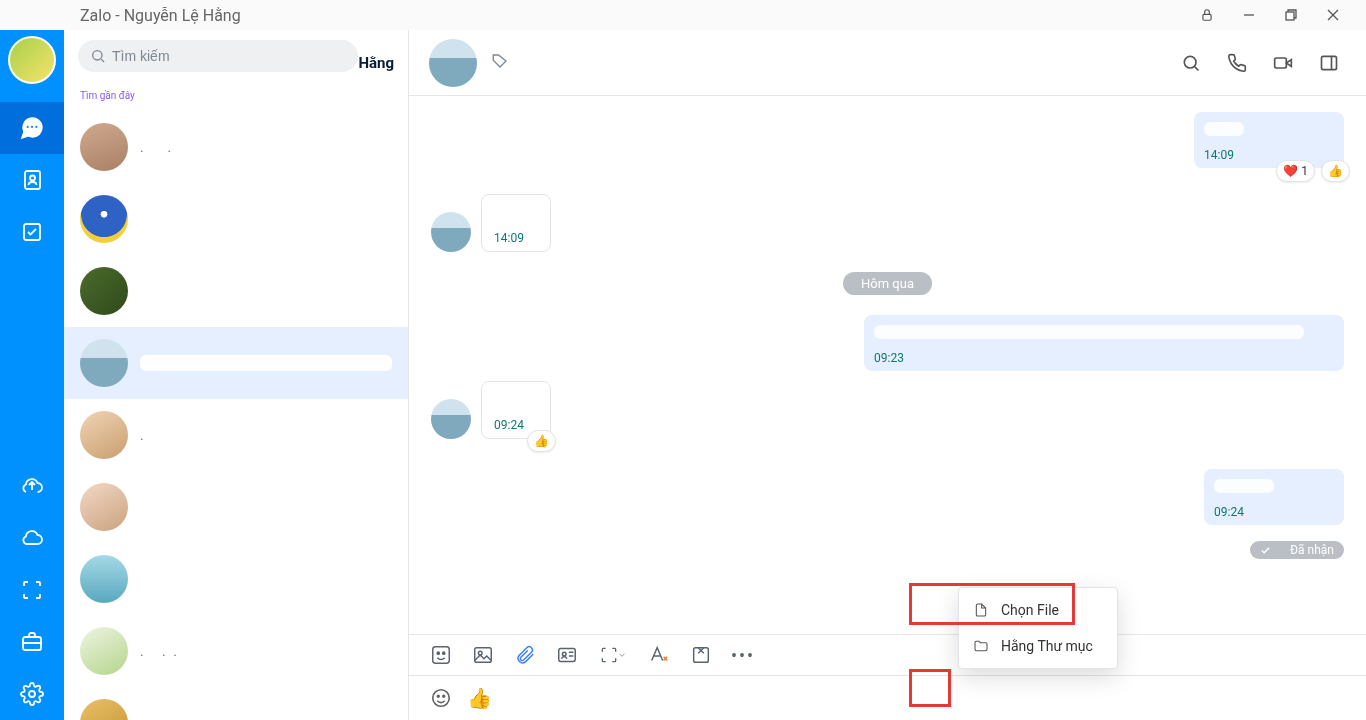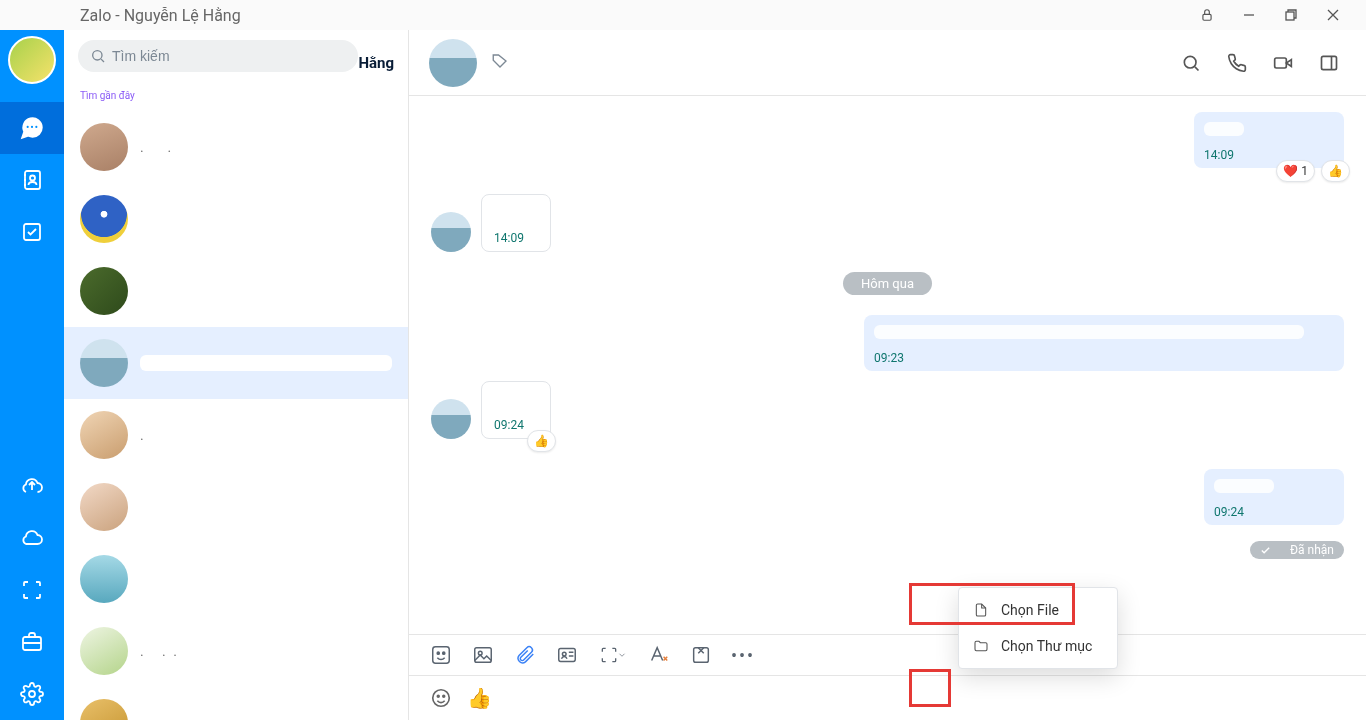--- a/index.html
+++ b/index.html
@@ -405,21 +405,21 @@
         <svg width="16" height="16" viewBox="0 0 24 24">
             <path d="M13 3H7a2 2 0 0 0-2 2v14a2 2 0 0 0 2 2h10a2 2 0 0 0 2-2V9z"></path>
             <path d="M13 3v6h6"></path>
           </svg>
         <span>Chọn File</span>
       </div>
       <div class="mi">
         <svg width="16" height="16" viewBox="0 0 24 24">
             <path d="M3 7a2 2 0 0 1 2-2h4l2 2h8a2 2 0 0 1 2 2v8a2 2 0 0 1-2 2H5a2 2 0 0 1-2-2z"></path>
           </svg>
-        <span>Chọn Thư mục</span>
+        <span>Hằng Thư mục</span>
       </div>
     </div>
 
     <div class="hl box1"></div>
     <div class="hl box2"></div>
 
   </div>
 
 </div>
 

